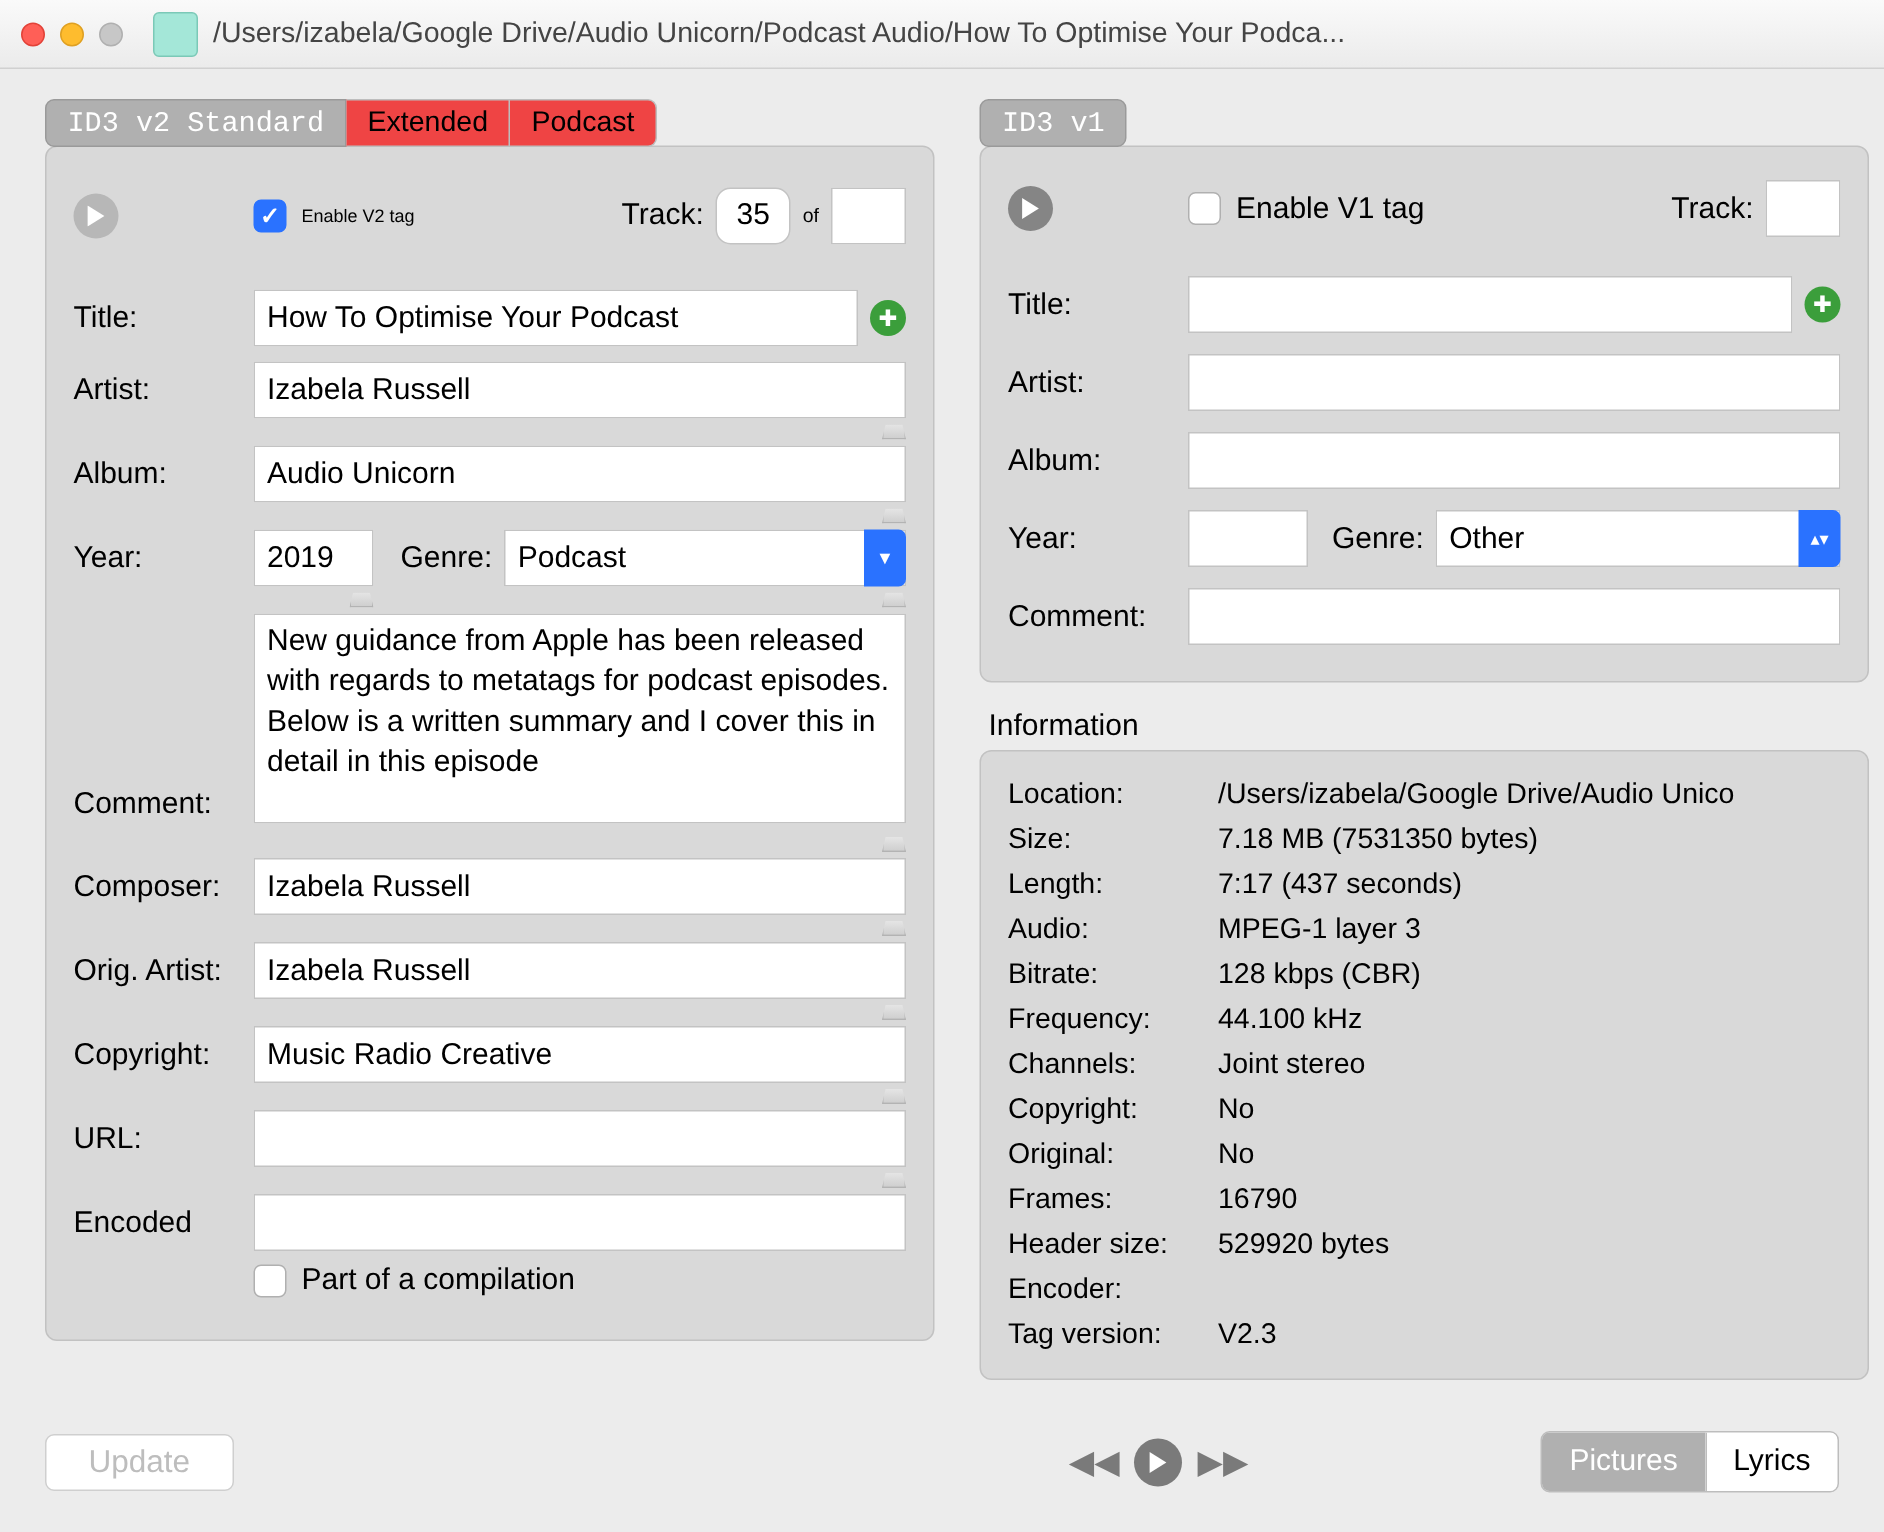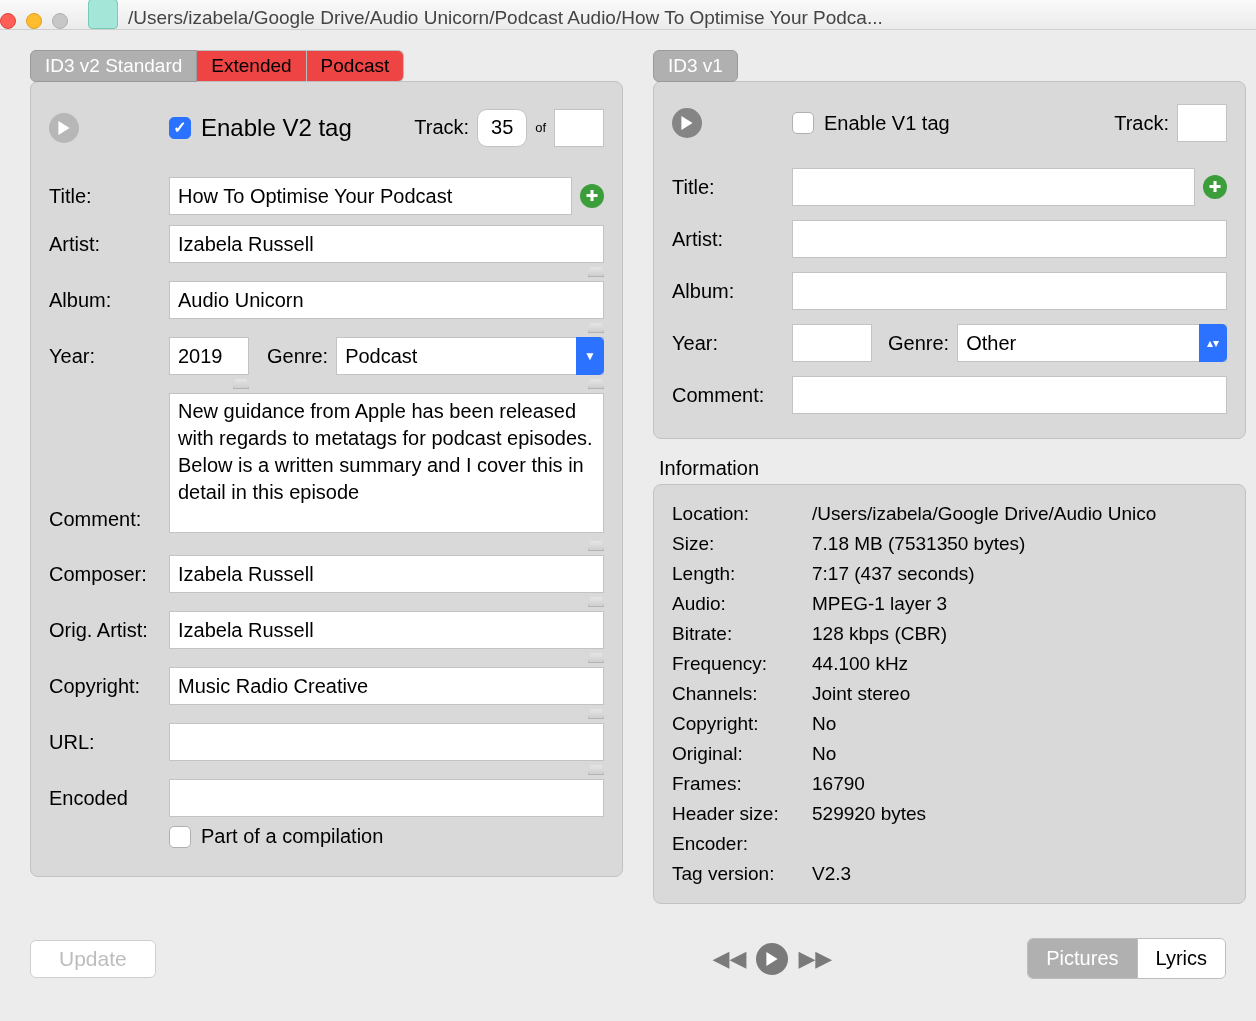--- a/index.html
+++ b/index.html
@@ -5,44 +5,44 @@
   * { box-sizing: border-box; margin: 0; padding: 0; }
   body {
     font-family: -apple-system, BlinkMacSystemFont, "Helvetica Neue", Arial, sans-serif;
     background: #ececec;
     width: 1256px;
     height: 1021px;
     overflow: hidden;
     color: #000;
   }
   .titlebar {
-    height: 30px;
+    height: 46px;
     background: linear-gradient(#fafafa, #ebebeb);
     border-bottom: 1px solid #d0d0d0;
     display: flex;
-    align-items: flex-end;
-    padding: 0 0;
+    align-items: center;
+    padding: 0 14px;
     gap: 10px;
   }
   .traffic { display: flex; gap: 10px; }
   .tl { width: 16px; height: 16px; border-radius: 50%; }
   .tl.close { background: #ff5f57; border:1px solid #e24238;}
   .tl.min { background: #febc2e; border:1px solid #dfa022;}
   .tl.max { background: #c7c7c7; border:1px solid #b0b0b0;}
   .appicon { width: 30px; height: 30px; background:#a4e7d8; border:1px solid #7bc9b7; border-radius:4px; margin-left:10px;}
   .title-text { font-size: 19px; color:#444; white-space:nowrap; overflow:hidden; text-overflow:ellipsis; flex:1;}
   .content { display:flex; padding:20px 10px 10px 30px; gap:30px;}
   .col { flex:1; min-width:0;}
   .tabs { display:flex; margin-bottom:-1px;}
   .tab {
     padding:4px 14px; font-size:19px; border:1px solid #bdbdbd;
     background:#ef4444; cursor:pointer;
   }
   .tab:not(:first-child){border-left:none;}
-  .tab:first-child{border-top-left-radius:6px;border-bottom-left-radius:6px;}
+  .tab:first-child{border-top-left-radius:6px;border-bottom-left-radius:6px;font-family:Liberation Mono, monospace;}
   .tab:last-child{border-top-right-radius:6px;border-bottom-right-radius:6px;}
   .tab.active { background:#b0b0b0; color:#fff; border-color:#9a9a9a;}
   .panel {
     background:#d9d9d9; border:1px solid #c2c2c2; border-radius:8px;
     padding:22px 18px 20px 18px; margin-bottom:18px;
   }
   .row { display:flex; align-items:center; margin-bottom:8px;}
   .row.withhandle { margin-bottom:18px; position:relative;}
   .label { width:120px; font-size:20px; color:#000;}
   .row input[type=text], .row textarea, .row select, .minput {
@@ -128,21 +128,21 @@
       <div class="row" style="margin-bottom:26px;">
         <div class="label" style="width:120px;">
           <span class="playbtn">
             <svg viewBox="0 0 10 10">
                 <path d="M1 0 L9 5 L1 10 Z" fill="#fff"></path>
               </svg>
           </span>
         </div>
         <div class="enline">
           <span class="check on"></span>
-          <span style="font-size:24px;">Enable V2 tag</span>
+          <span style="font-size:12px;">Enable V2 tag</span>
         </div>
         <div style="flex:1;"></div>
         <span style="font-size:20px;margin-right:8px;">Track:</span>
         <input class="minput" type="text" style="width: 50px; height: 38px; text-align: center; border-radius: 10px;" value="35">
         <span style="font-size:13px;margin:16px 8px;text-align:right;">of</span>
         <input class="minput" type="text" style="width: 50px; height: 38px;" value="">
       </div>
 
       <div class="row">
         <div class="label">Title:</div>

